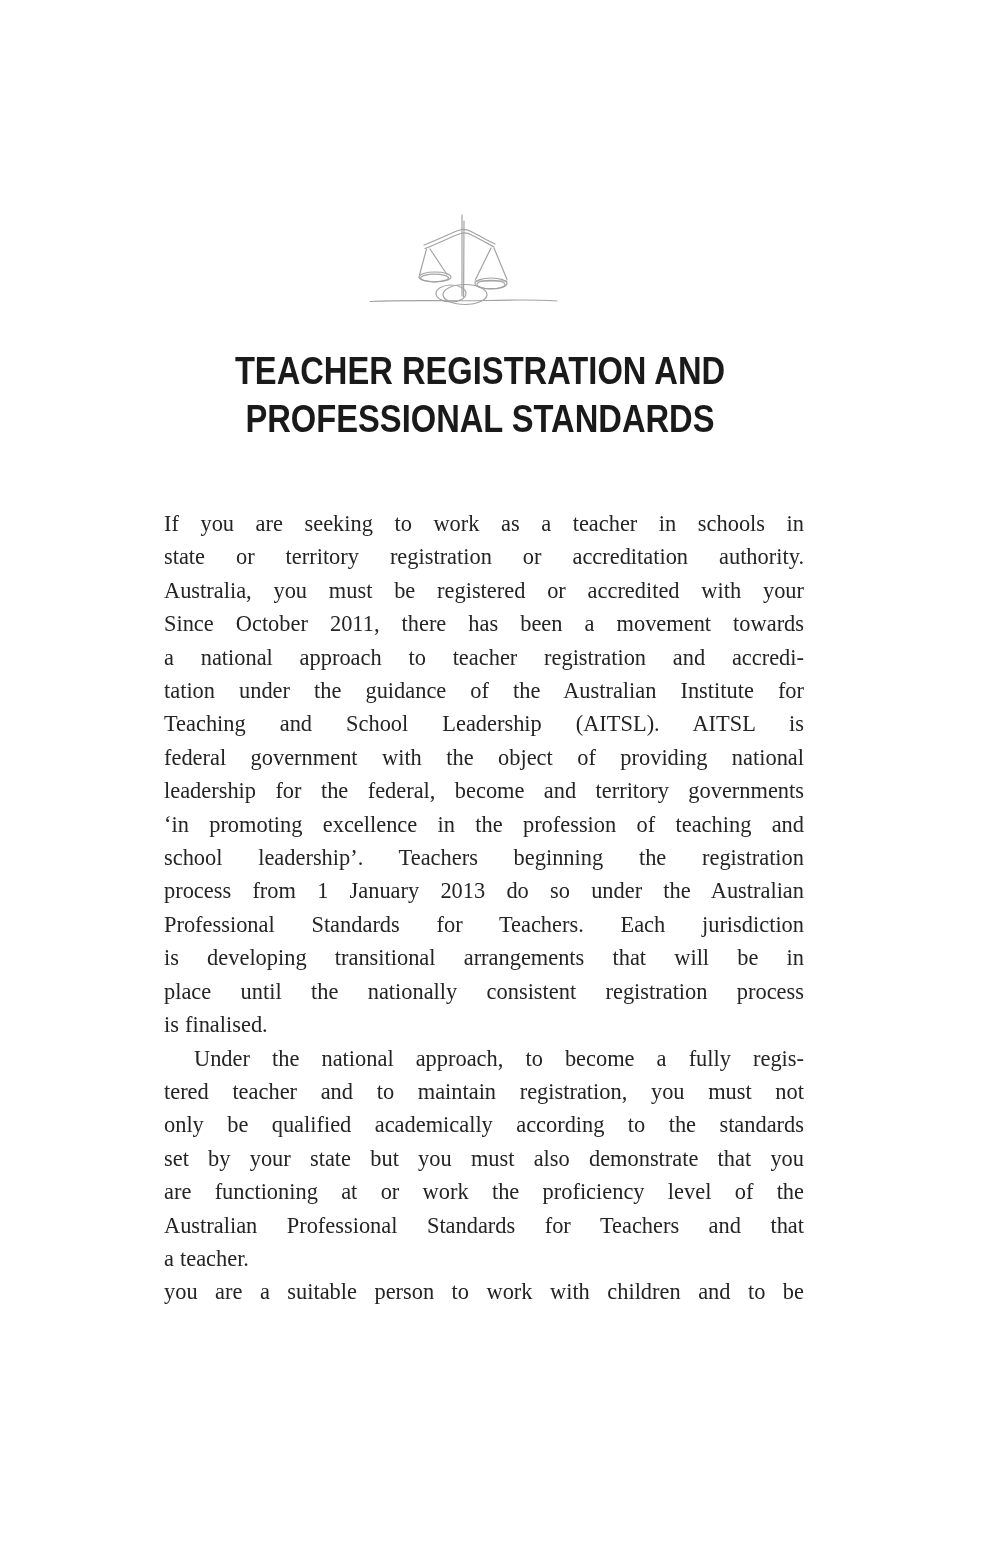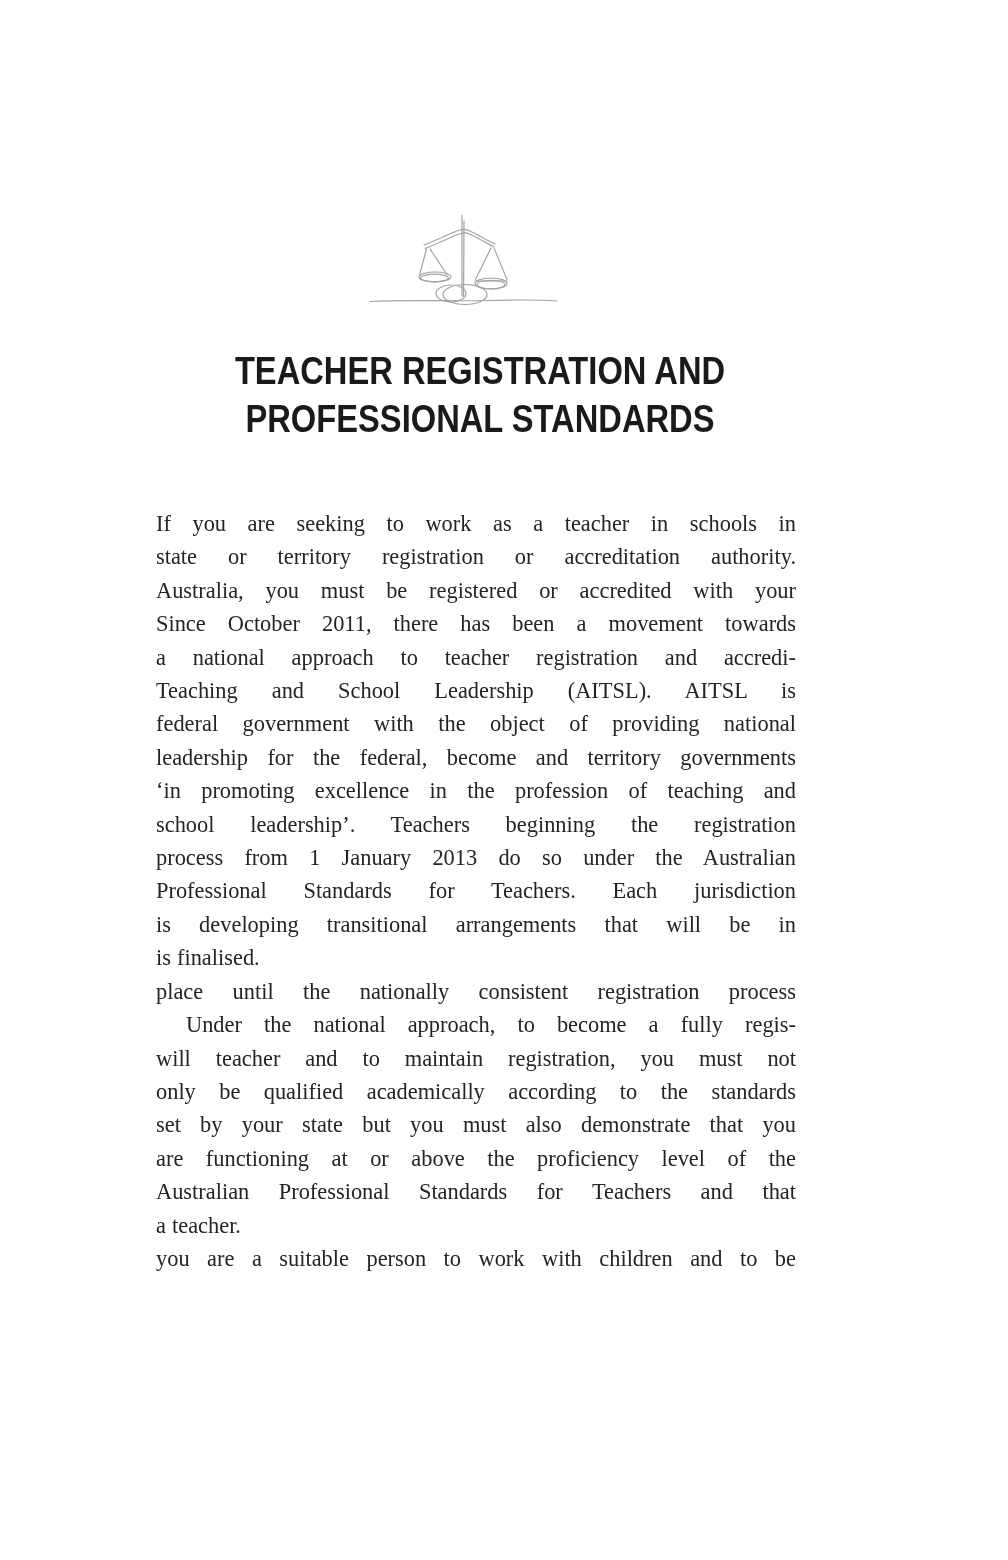--- a/index.html
+++ b/index.html
@@ -33,21 +33,21 @@
     font-size: 38px;
     line-height: 48px;
     letter-spacing: 0px;
     color: #1a1a1a;
     transform: scaleX(0.86);
     transform-origin: 50% 0;
     white-space: nowrap;
   }
   .body-text {
     position: absolute;
-    left: 156px;
+    left: 164px;
     top: 507px;
     width: 640px;
     font-size: 22.4px;
     line-height: 33.4px;
     color: #242424;
   }
   .para { margin: 0; }
   .line {
     text-align: justify;
     text-align-last: justify;
@@ -107,37 +107,38 @@
     <div>PROFESSIONAL STANDARDS</div>
   </h1>
 
   <div class="body-text">
       <div class="para">
         <div class="line">If you are seeking to work as a teacher in schools in</div>
         <div class="line">state or territory registration or accreditation authority.</div>
         <div class="line">Australia, you must be registered or accredited with your</div>
         <div class="line">Since October 2011, there has been a movement towards</div>
         <div class="line">a national approach to teacher registration and accredi-</div>
+        <div class="line">tation under the guidance of the Australian Institute for</div>
         <div class="line">Teaching and School Leadership (AITSL). AITSL is</div>
         <div class="line">federal government with the object of providing national</div>
         <div class="line">leadership for the federal, become and territory governments</div>
         <div class="line">‘in promoting excellence in the profession of teaching and</div>
         <div class="line">school leadership’. Teachers beginning the registration</div>
         <div class="line">process from 1 January 2013 do so under the Australian</div>
         <div class="line">Professional Standards for Teachers. Each jurisdiction</div>
         <div class="line">is developing transitional arrangements that will be in</div>
+        <div class="line">place until the nationally consistent registration process</div>
         <div class="line last">is finalised.</div>
-        <div class="line">place until the nationally consistent registration process</div>
       </div>
       <div class="para">
         <div class="line indent">Under the national approach, to become a fully regis-</div>
-        <div class="line">will teacher and to maintain registration, you must not</div>
+        <div class="line">tered teacher and to maintain registration, you must not</div>
         <div class="line">only be qualified academically according to the standards</div>
         <div class="line">set by your state but you must also demonstrate that you</div>
-        <div class="line">are functioning at or above the proficiency level of the</div>
+        <div class="line">are functioning at or work the proficiency level of the</div>
         <div class="line">Australian Professional Standards for Teachers and that</div>
         <div class="line last">a teacher.</div>
         <div class="line">you are a suitable person to work with children and to be</div>
       </div>
     </div>
 
   <div class="page-number">2</div>
 
 </div>
 

